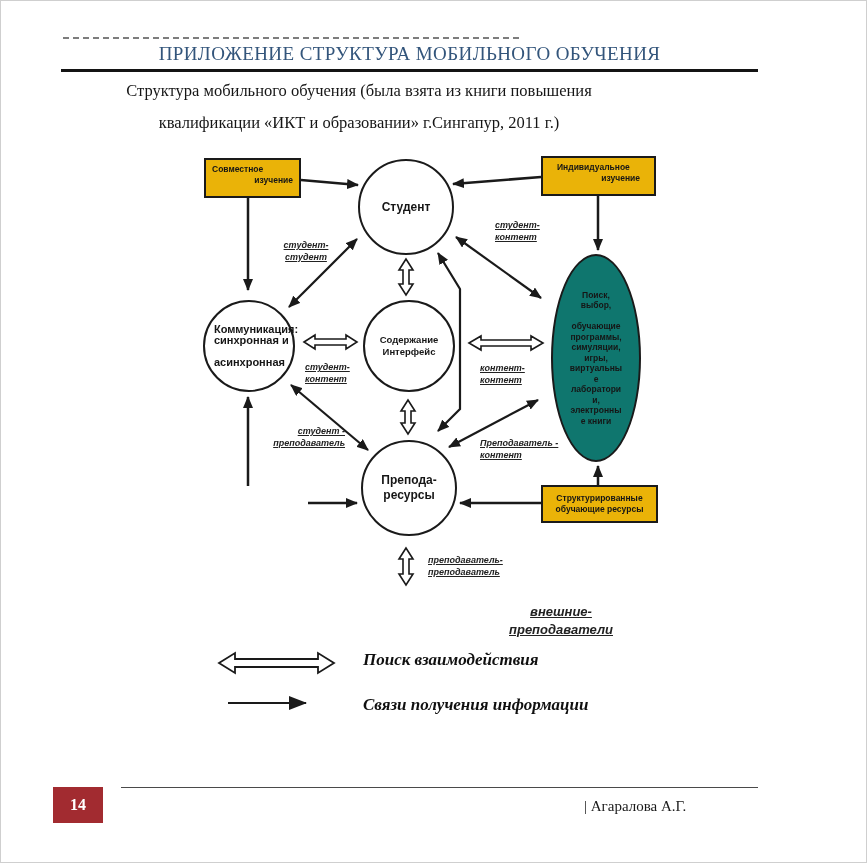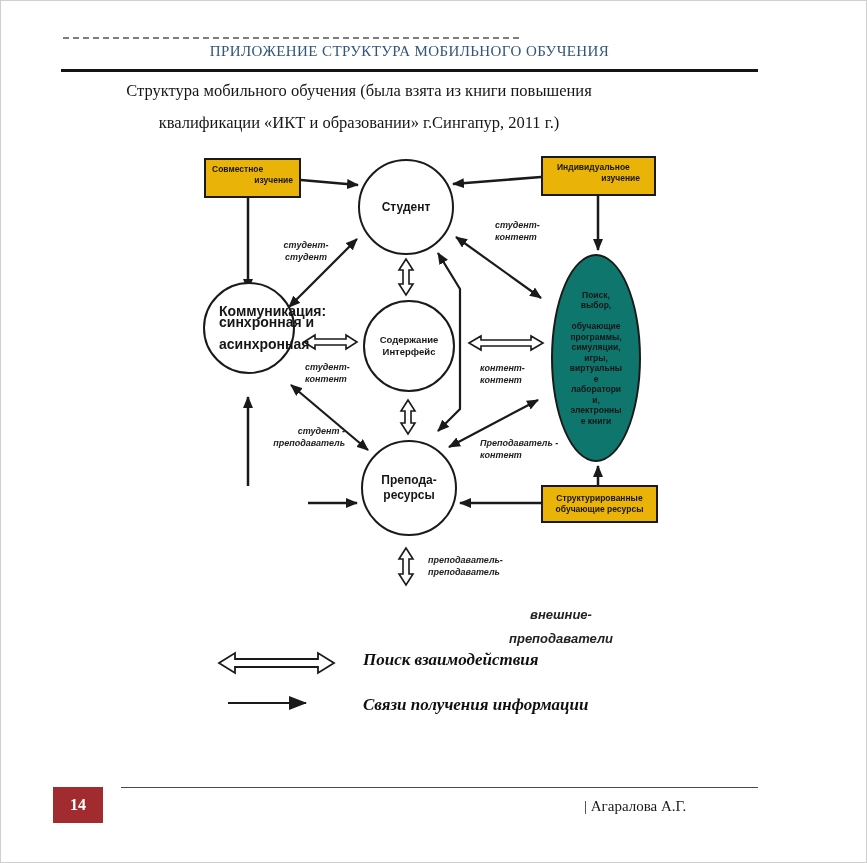--- a/index.html
+++ b/index.html
@@ -4,60 +4,60 @@
 <style>
   html,body{margin:0;padding:0;background:#ffffff;}
   .page{
     position:relative;width:867px;height:863px;background:#ffffff;
     border:1px solid #cfcfcf;box-sizing:border-box;overflow:hidden;
     font-family:"Liberation Serif", serif;color:#111;
   }
   .abs{position:absolute;}
   
   .dash-line{left:62px;top:36px;width:456px;border-top:2px dashed #7d7d7d;height:0;}
-  .doc-title{left:60px;top:42px;width:697px;text-align:center;font-size:15px;
+  .doc-title{left:60px;top:42px;width:697px;text-align:center;font-size:19px;
     letter-spacing:.4px;color:#33557b;}
   .thick-rule{left:60px;top:68px;width:697px;height:0;border-top:3px solid #141414;}
   .subtitle{left:60px;width:596px;text-align:center;font-size:16.5px;color:#161616;}
   .subtitle.l1{top:80px;}
   .subtitle.l2{top:112px;}
   
   .node{box-sizing:border-box;font-family:"Liberation Sans", sans-serif;
     font-weight:bold;color:#161616;}
   .nbox{border:2.5px solid #1a1a1a;background:#eab308;font-size:8.5px;line-height:11px;}
   .ncircle{border:2.5px solid #1a1a1a;background:#fff;border-radius:50%;
     display:flex;align-items:center;justify-content:center;text-align:center;}
   .pre{white-space:pre-line;}
   .box-collab{left:203px;top:157px;width:97px;height:40px;padding:4px 6px;}
   .box-individual{left:540px;top:155px;width:115px;height:40px;padding:4px 14px;}
   .bl1{text-align:left;}
   .bl2{text-align:right;}
   .c-student{left:357px;top:158px;width:96px;height:96px;font-size:12px;}
-  .c-comm{left:202px;top:281px;width:92px;height:92px;font-size:14px;line-height:11px;
-    justify-content:flex-start;text-align:left;padding-left:14px;}
+  .c-comm{left:202px;top:299px;width:92px;height:92px;font-size:11px;line-height:11px;
+    justify-content:center;text-align:left;padding-left:14px;}
   .c-content{left:362px;top:299px;width:92px;height:92px;font-size:9.5px;line-height:12px;}
   .c-teacher{left:360px;top:439px;width:96px;height:96px;font-size:12px;line-height:15px;}
   .ell-res{left:550px;top:253px;width:90px;height:208px;border:2.5px solid #1a1a1a;
     background:#0f766e;border-radius:50%;display:flex;align-items:center;justify-content:center;
     text-align:center;font-size:8.5px;line-height:10.5px;}
   .box-comms{left:202px;top:485px;width:105px;height:38px;display:flex;align-items:center;
     justify-content:center;text-align:center;}
   .box-struct{left:540px;top:484px;width:117px;height:38px;display:flex;align-items:center;
     justify-content:center;text-align:center;}
   
   .elabel{font-family:"Liberation Sans", sans-serif;font-weight:bold;font-style:italic;
-    font-size:9px;line-height:11.5px;color:#222;white-space:pre-line;}
+    font-size:9px;line-height:11.5px;color:#222;white-space:pre-line;text-decoration:underline;}
   .lb-ss{left:278px;top:239px;width:54px;text-align:center;}
   .lb-sc-r{left:494px;top:219px;width:60px;text-align:left;}
   .lb-sc-l{left:304px;top:361px;width:60px;text-align:left;}
   .lb-cc{left:479px;top:362px;width:60px;text-align:left;}
   .lb-st{left:250px;top:425px;width:94px;text-align:right;}
   .lb-tc{left:479px;top:437px;width:95px;text-align:left;}
   .lb-tt{left:427px;top:554px;width:95px;text-align:left;}
-  .lb-ext{left:492px;top:602px;width:136px;text-align:center;font-size:13px;line-height:24px;}
+  .lb-ext{left:492px;top:602px;width:136px;text-align:center;font-size:13px;line-height:18px;}
   
   .legend-label{font-size:17px;font-weight:bold;font-style:italic;color:#101010;
     font-family:"Liberation Serif", serif;}
   .lg1{left:362px;top:649px;}
   .lg2{left:362px;top:694px;}
   
   .foot-rule{left:120px;top:786px;width:637px;height:0;border-top:1.5px solid #4a4a4a;}
   .page-num{left:52px;top:786px;width:50px;height:36px;display:flex;align-items:center;
     justify-content:center;color:#fff;font-weight:bold;font-size:16px;}
   .author{left:583px;top:797px;font-size:15px;color:#1a1a1a;}

